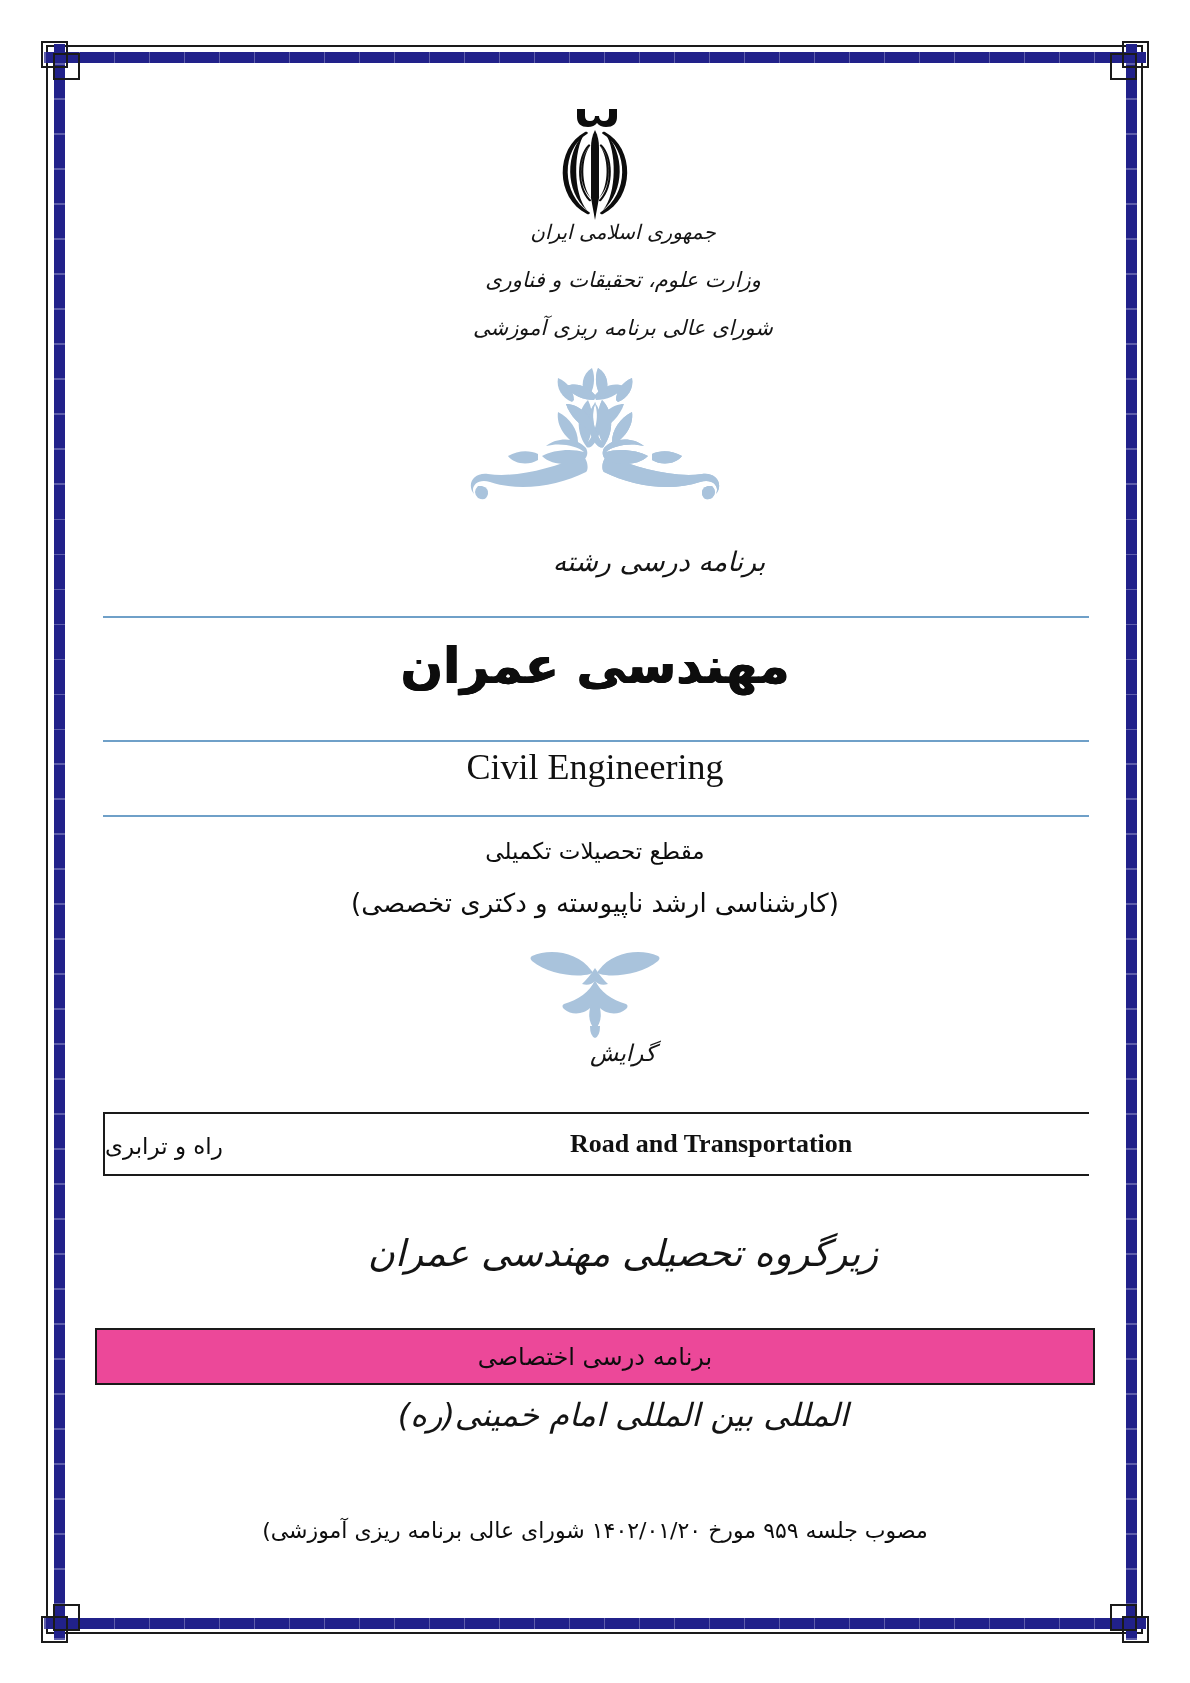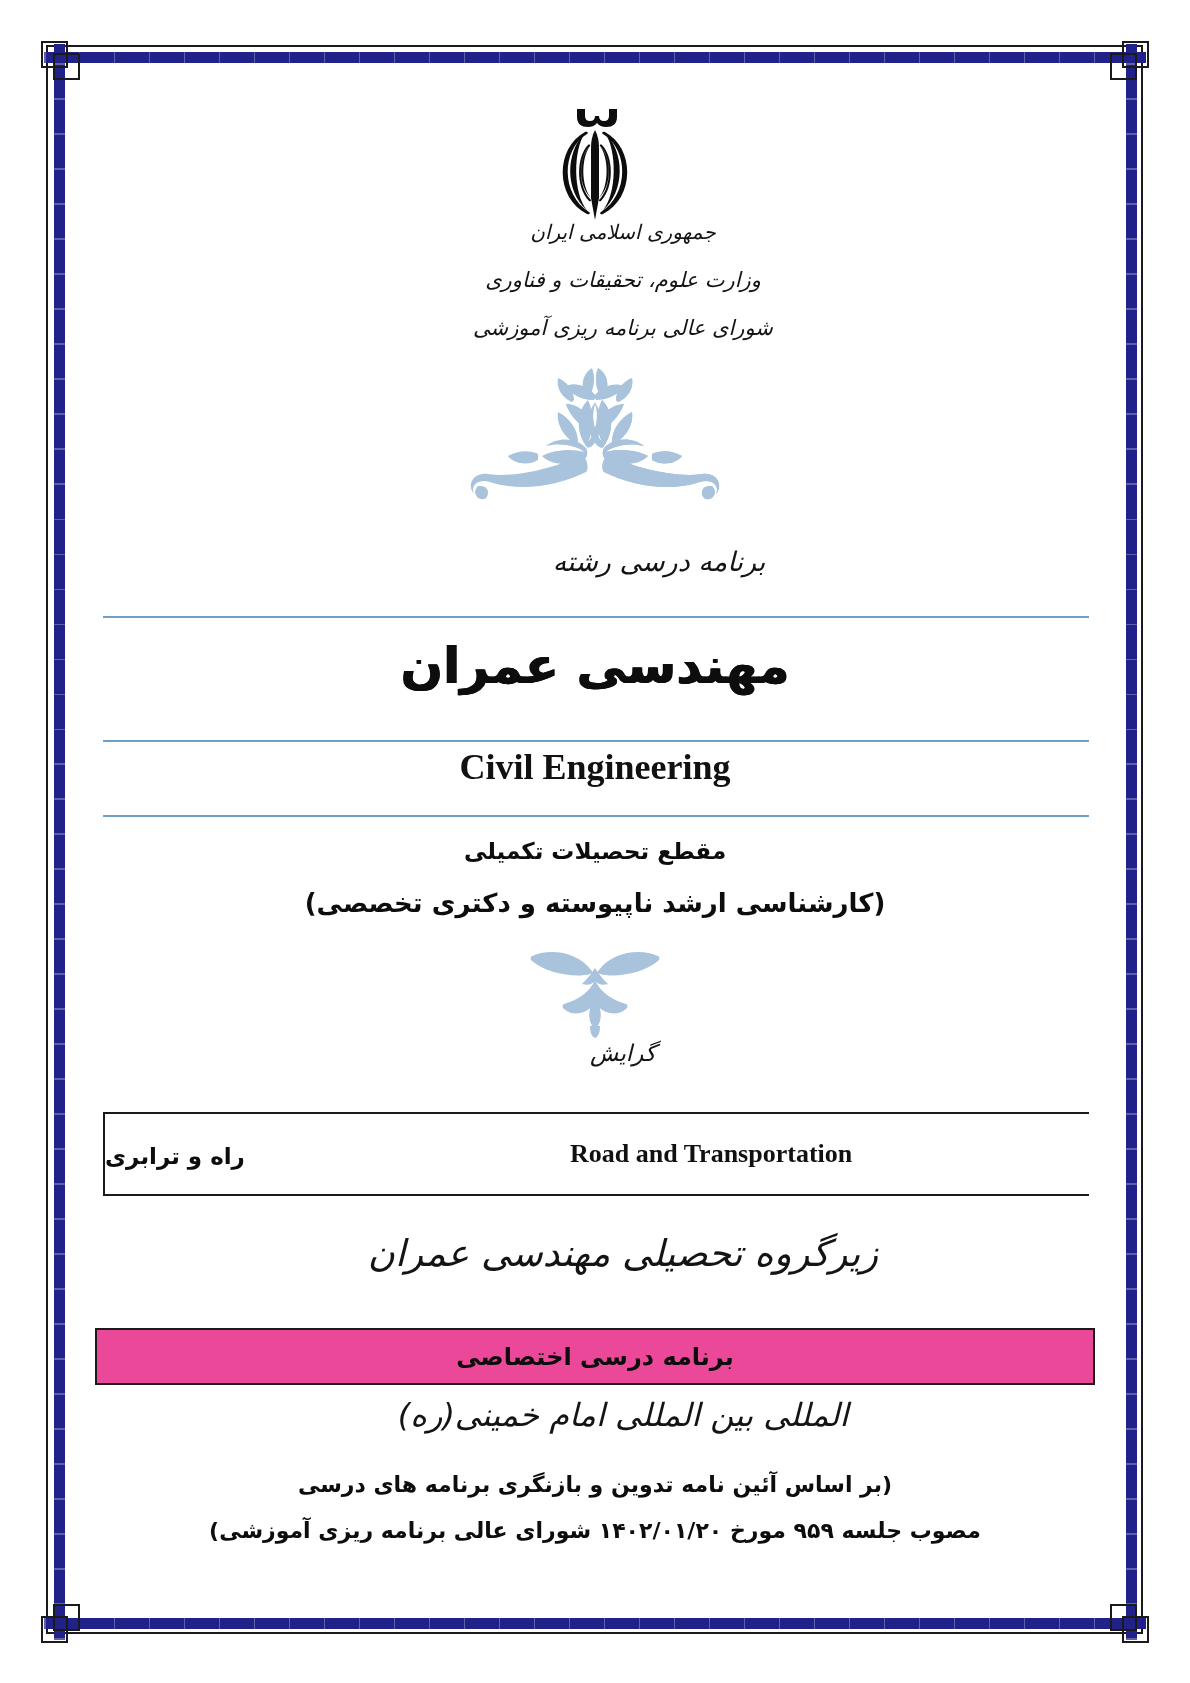--- a/index.html
+++ b/index.html
@@ -29,40 +29,40 @@
   .band.right{right:53px;}
   .knot{position:absolute;width:27px;height:27px;border:2.5px solid #1a1a1a;box-sizing:border-box;background:transparent;}
   .tl.a{left:41px;top:41px;} .tl.b{left:53px;top:53px;}
   .tr.a{right:41px;top:41px;} .tr.b{right:53px;top:53px;}
   .bl.a{left:41px;bottom:40px;} .bl.b{left:53px;bottom:52px;}
   .br.a{right:41px;bottom:40px;} .br.b{right:53px;bottom:52px;}
   
   .cx{position:absolute;left:0;width:100%;text-align:center;}
   .rule{position:absolute;left:103px;width:986px;height:2px;background:#6FA0C8;}
   .callig{font-family:"DejaVu Sans",sans-serif;font-style:italic;color:#141414;padding-left:28px;}
-  .heavy{font-weight:bold;color:#0d0d0d;}
+  .heavy{font-weight:normal;color:#0d0d0d;}
   
   .emblem{position:absolute;left:545px;top:106px;}
   .gov1{top:220px;font-size:20px;}
   .gov2{top:268px;font-size:21px;}
   .gov3{top:316px;font-size:21px;}
   .floral{position:absolute;left:468px;top:368px;}
   .program-label{top:546px;font-size:27px;margin-left:36px;}
   .rule1{top:616px;} .rule2{top:740px;} .rule3{top:815px;}
   .title-fa{
     top:620px;font-size:50px;font-weight:bold;line-height:92px;
     text-shadow:.6px 0 currentColor,-.6px 0 currentColor;
   }
-  .title-en{top:746px;font-size:36px;font-weight:bold;font-family:"Liberation Serif","DejaVu Serif",serif;}
+  .title-en{top:746px;font-size:36px;font-weight:normal;font-family:"Liberation Serif","DejaVu Serif",serif;}
   .level1{top:838px;font-size:23px;}
   .level2{top:888px;font-size:26px;}
   .flower{position:absolute;left:520px;top:940px;}
   .orient-label{top:1040px;font-size:23px;font-family:Liberation Serif, serif;}
   .orient-table{
-    position:absolute;left:103px;top:1112px;width:986px;height:84px;
+    position:absolute;left:103px;top:1112px;width:986px;height:64px;
     border-top:2px solid #1a1a1a;border-bottom:2px solid #1a1a1a;
     box-sizing:border-box;display:flex;
   }
   .orient-fa{
     width:457px;border-left:2px solid #1a1a1a;box-sizing:border-box;
     display:flex;align-items:center;justify-content:flex-end;
     padding:4px 8px 0 0;font-size:23px;
   }
   .orient-en{
     flex:1;display:flex;align-items:center;justify-content:flex-start;
@@ -186,16 +186,15 @@
     <div class="orient-fa heavy" dir="rtl">راه و ترابری</div>
     <div class="orient-en">Road and Transportation</div>
   </div>
 
   <div class="cx callig subgroup" dir="rtl">زیرگروه تحصیلی مهندسی عمران</div>
 
   <div class="banner heavy" dir="rtl">برنامه درسی اختصاصی</div>
 
   <div class="cx callig university" dir="rtl">المللی بین المللی امام خمینی(ره)</div>
 
-  <div class="cx heavy foot1" dir="rtl">(بر اساس آئین نامه تدوین و بازنگری برنامه های درسی</div>
   <div class="cx heavy foot2" dir="rtl">مصوب جلسه ۹۵۹ مورخ ۱۴۰۲/۰۱/۲۰ شورای عالی برنامه ریزی آموزشی)</div>
 
 </div>
 
 </body></html>

